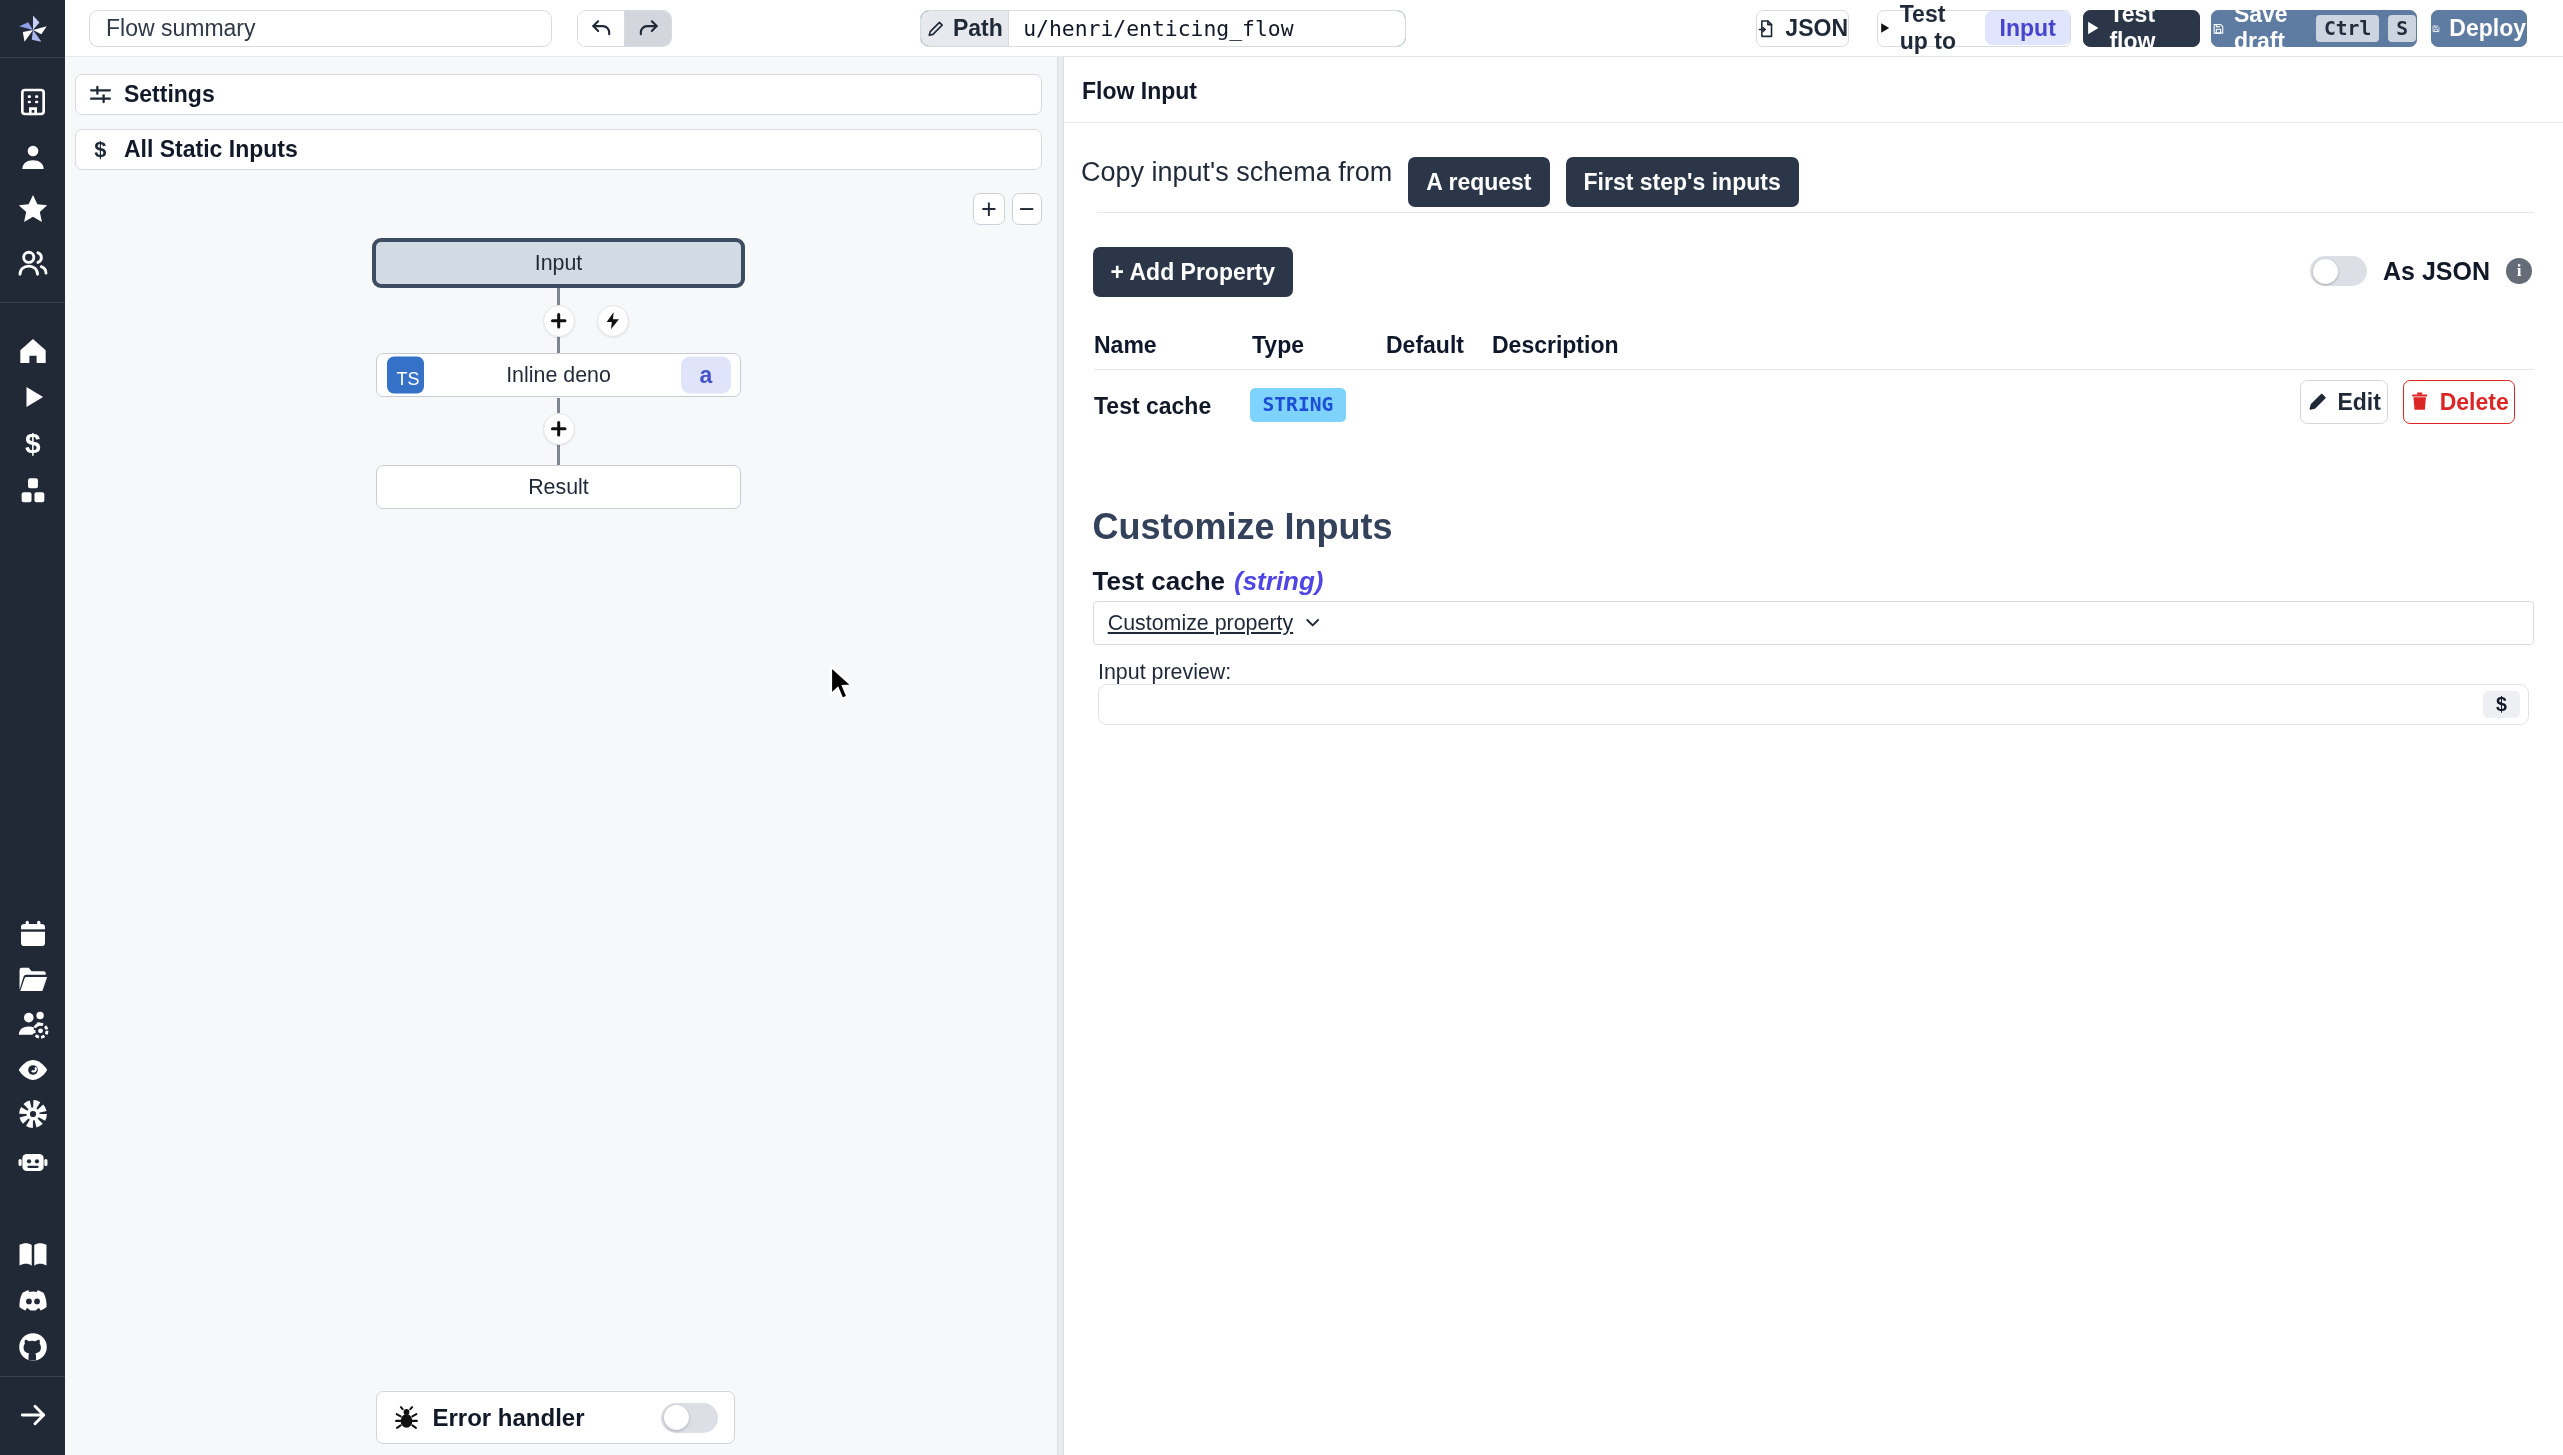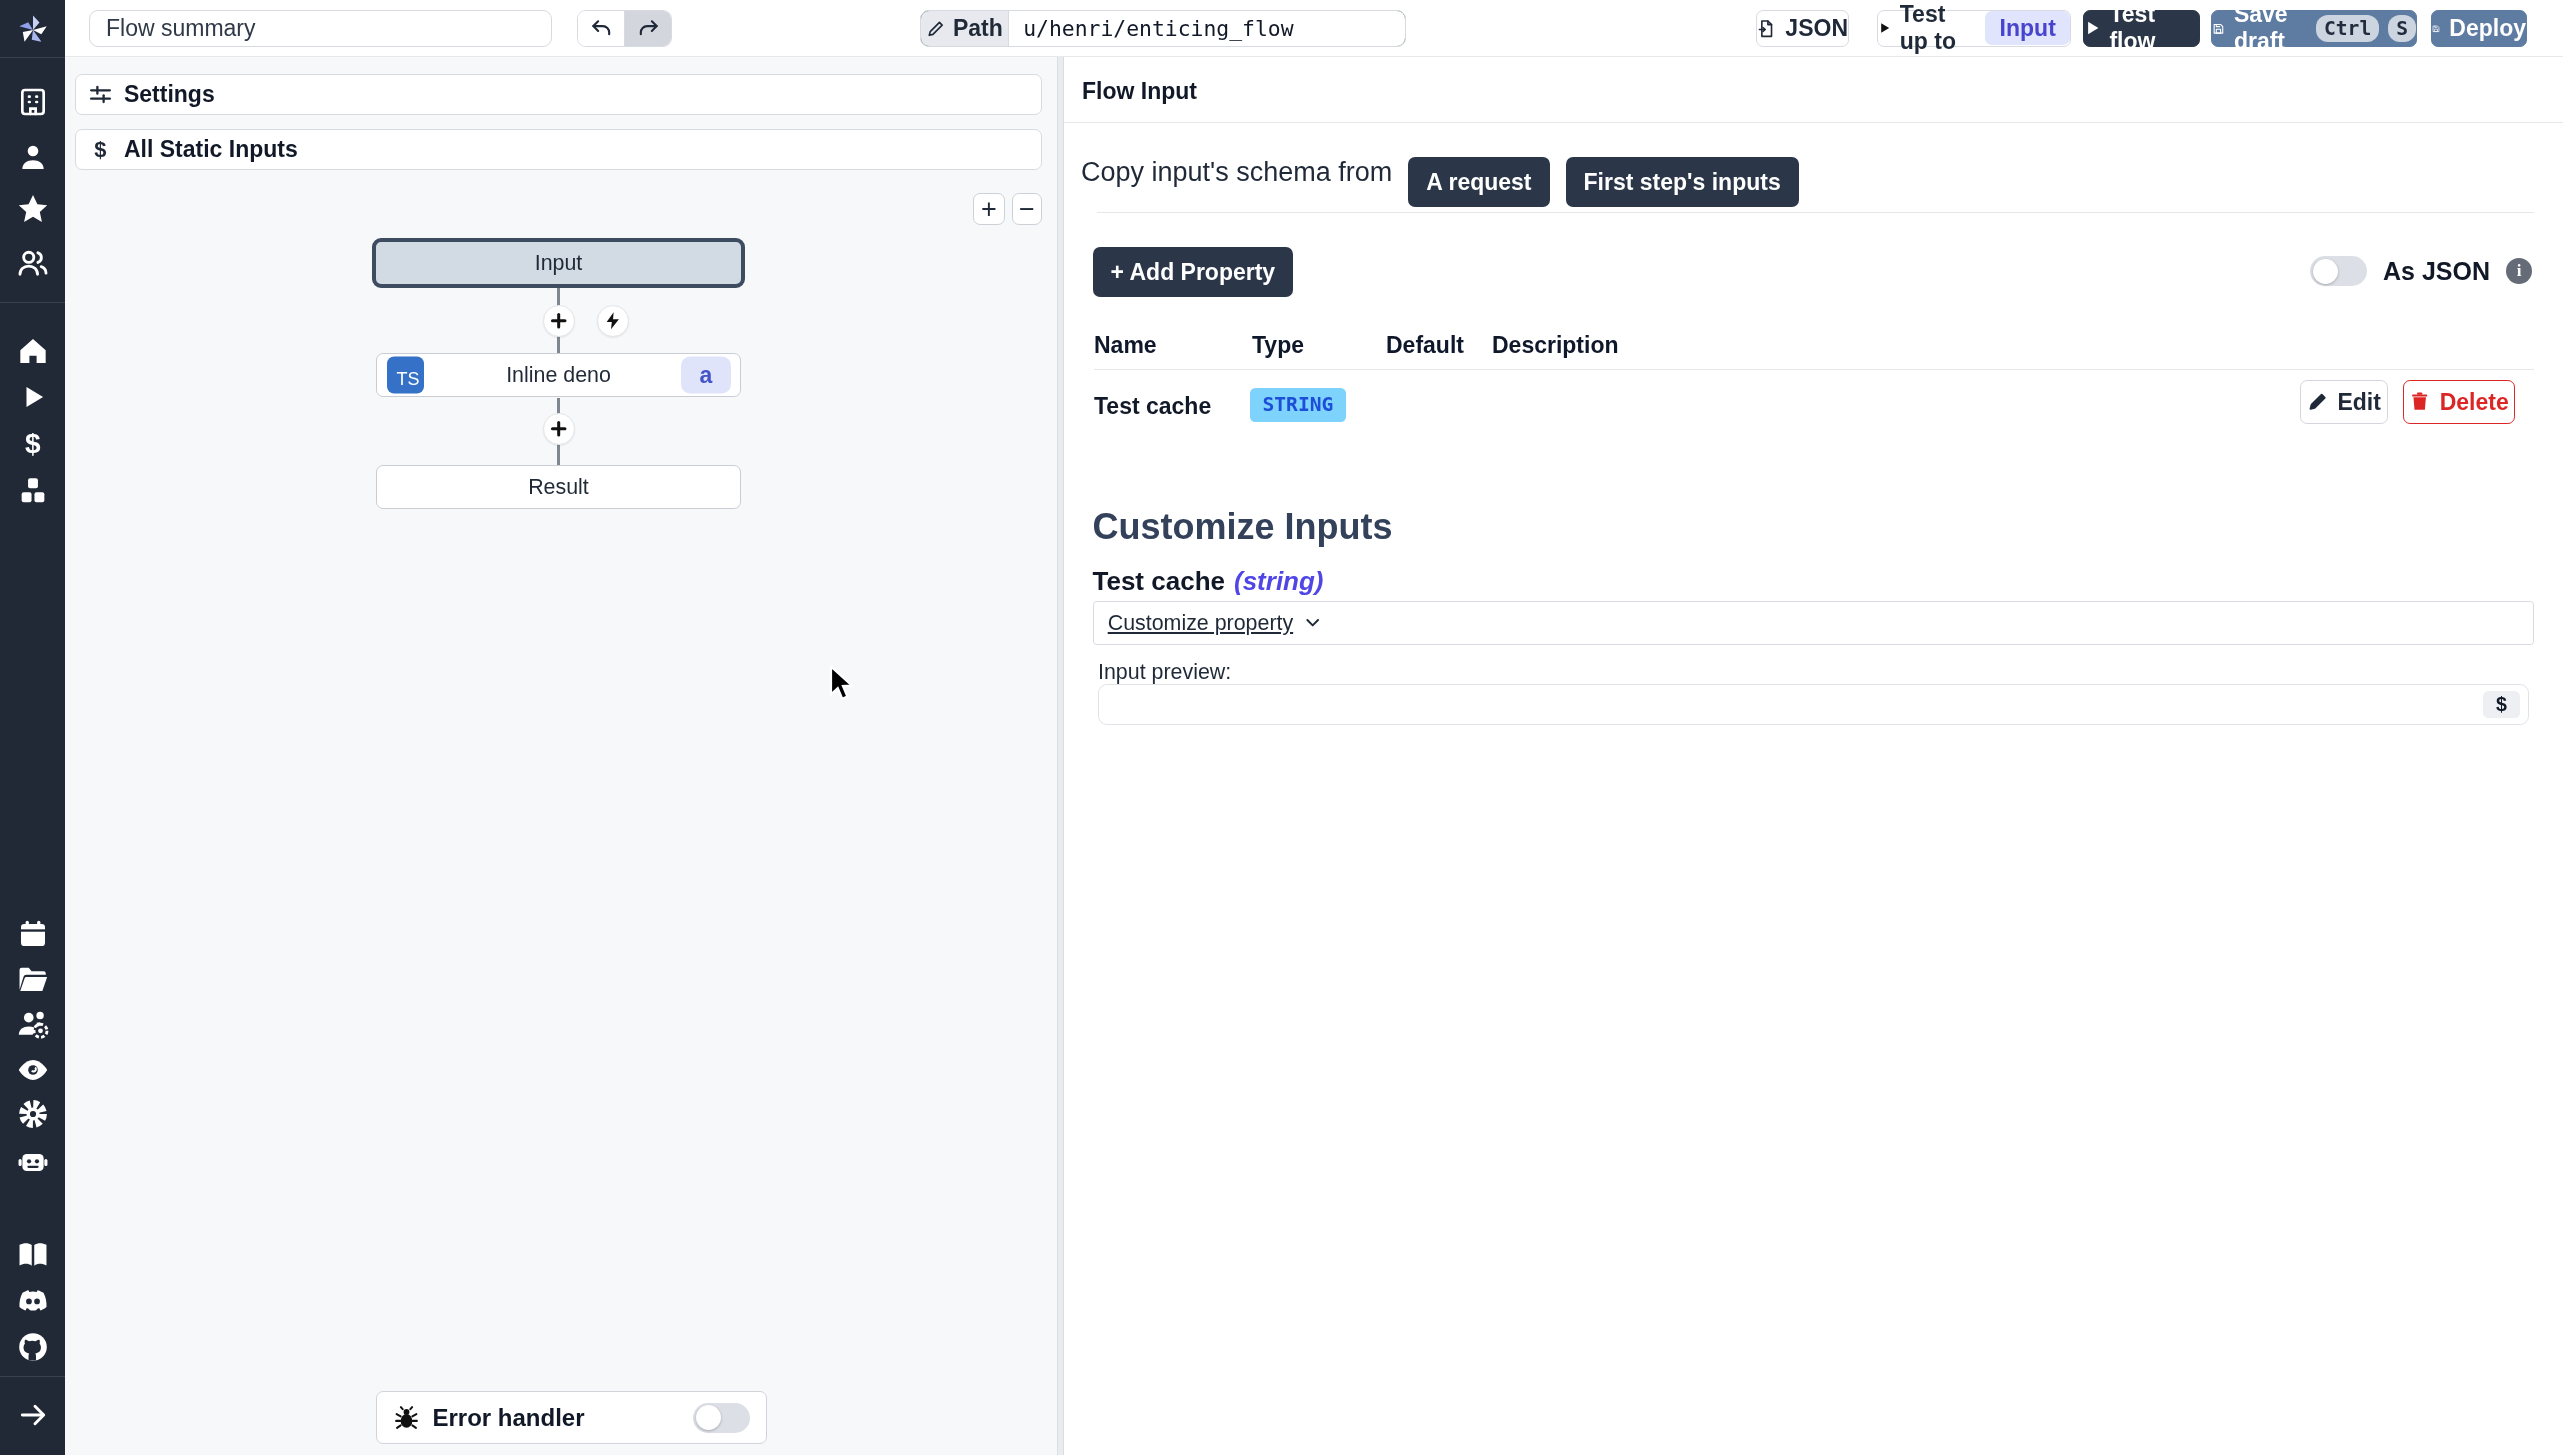--- a/index.html
+++ b/index.html
@@ -31,21 +31,21 @@
     font-size:23px; font-weight:700; cursor:pointer; }
   .tb-white { background:#fff; border:1.8px solid #d7dbe1; color:#1f2937; }
   .tb-dark  { background:#2b3748; border:1.8px solid #2b3748; color:#fff; }
   .tb-blue  { background:#5e7ca1; border:1.8px solid #5e7ca1; color:#fff; }
   #json-btn   { left:1691px; width:93px; }
   #testupto-btn { left:1812px; width:194px; }
   #testflow-btn { left:2018px; width:117px; }
   #savedraft-btn{ left:2146px; width:206px; }
   #deploy-btn { left:2366px; width:96px; }
   .pill-indigo { background:#e0e4fc; color:#4744ce; border-radius:7.1px; padding:3.6px 14.2px; font-size:23px; font-weight:700; }
-  .kbd { background:#ccd4e0; color:#222c3c; border-radius:12px; padding:1.8px 8px;
+  .kbd { background:#ccd4e0; color:#222c3c; border-radius:4px; padding:1.8px 8px;
     font-family:"DejaVu Sans Mono",monospace; font-size:19.6px; font-weight:700; }
 
   
   #canvas { position:absolute; left:65px; top:57px; width:992px; height:1399px; background:#f6f8fa; }
   .canvas-card { position:absolute; left:9.8px; width:967px; height:41px; background:#fff;
     border:1.8px solid #d7dbe1; border-radius:7.1px; display:flex; align-items:center; gap:10.7px;
     padding:0 12.5px; font-size:23px; font-weight:700; color:#111827; cursor:pointer; }
   .zoom-btn { position:absolute; top:136px; width:32px; height:32px; background:#fff; border:1.8px solid #ccd1d8;
     border-radius:7.1px; font-size:27px; line-height:27px; color:#1f2937; display:flex; align-items:center;
     justify-content:center; cursor:pointer; }
@@ -58,21 +58,21 @@
   .vline { position:absolute; left:492px; width:2.7px; background:#80868f; }
   .gcircle { position:absolute; width:32px; height:32px; border-radius:50%; background:#fff;
     border:0.9px solid #e3e6ea; box-shadow:0 0.9px 1.8px rgba(0,0,0,.08); display:flex; align-items:center;
     justify-content:center; cursor:pointer; }
   .lang-badge { position:absolute; left:9.8px; top:50%; transform:translateY(-50%); width:37px; height:37px;
     background:#3571c7; color:#fff; border-radius:7.1px; display:flex; align-items:flex-end; justify-content:flex-end;
     font-size:18px; font-weight:400; padding:3.6px 4.4px; }
   .id-badge { position:absolute; right:9px; top:50%; transform:translateY(-50%); width:50px; height:37px;
     background:#dfe4fb; color:#4553c8; border-radius:9px; display:flex; align-items:center; justify-content:center;
     font-size:23px; font-weight:700; }
-  #node-error { position:absolute; left:311px; top:1334px; width:391px; height:53px; background:#fff;
+  #node-error { position:absolute; left:311px; top:1334px; width:359px; height:53px; background:#fff;
     border:1.8px solid #d0d4da; border-radius:7.1px; display:flex; align-items:center; gap:12.5px; padding:16px 16px;
     font-size:24px; font-weight:700; color:#111827; cursor:pointer; }
   .toggle { position:relative; width:57px; height:30px; background:#dcdfe5; border-radius:15px; cursor:pointer; }
   .toggle .knob { position:absolute; left:2.7px; top:2.7px; width:25px; height:25px; border-radius:50%; background:#fff;
     box-shadow:0 0.9px 2.7px rgba(0,0,0,.25); }
 
   
   #splitter { position:absolute; left:1057px; top:57px; width:7.1px; height:1399px; background:#e9ebee;
     border-left:0.9px solid #dadde2; border-right:0.9px solid #dadde2; cursor:col-resize; }
 

